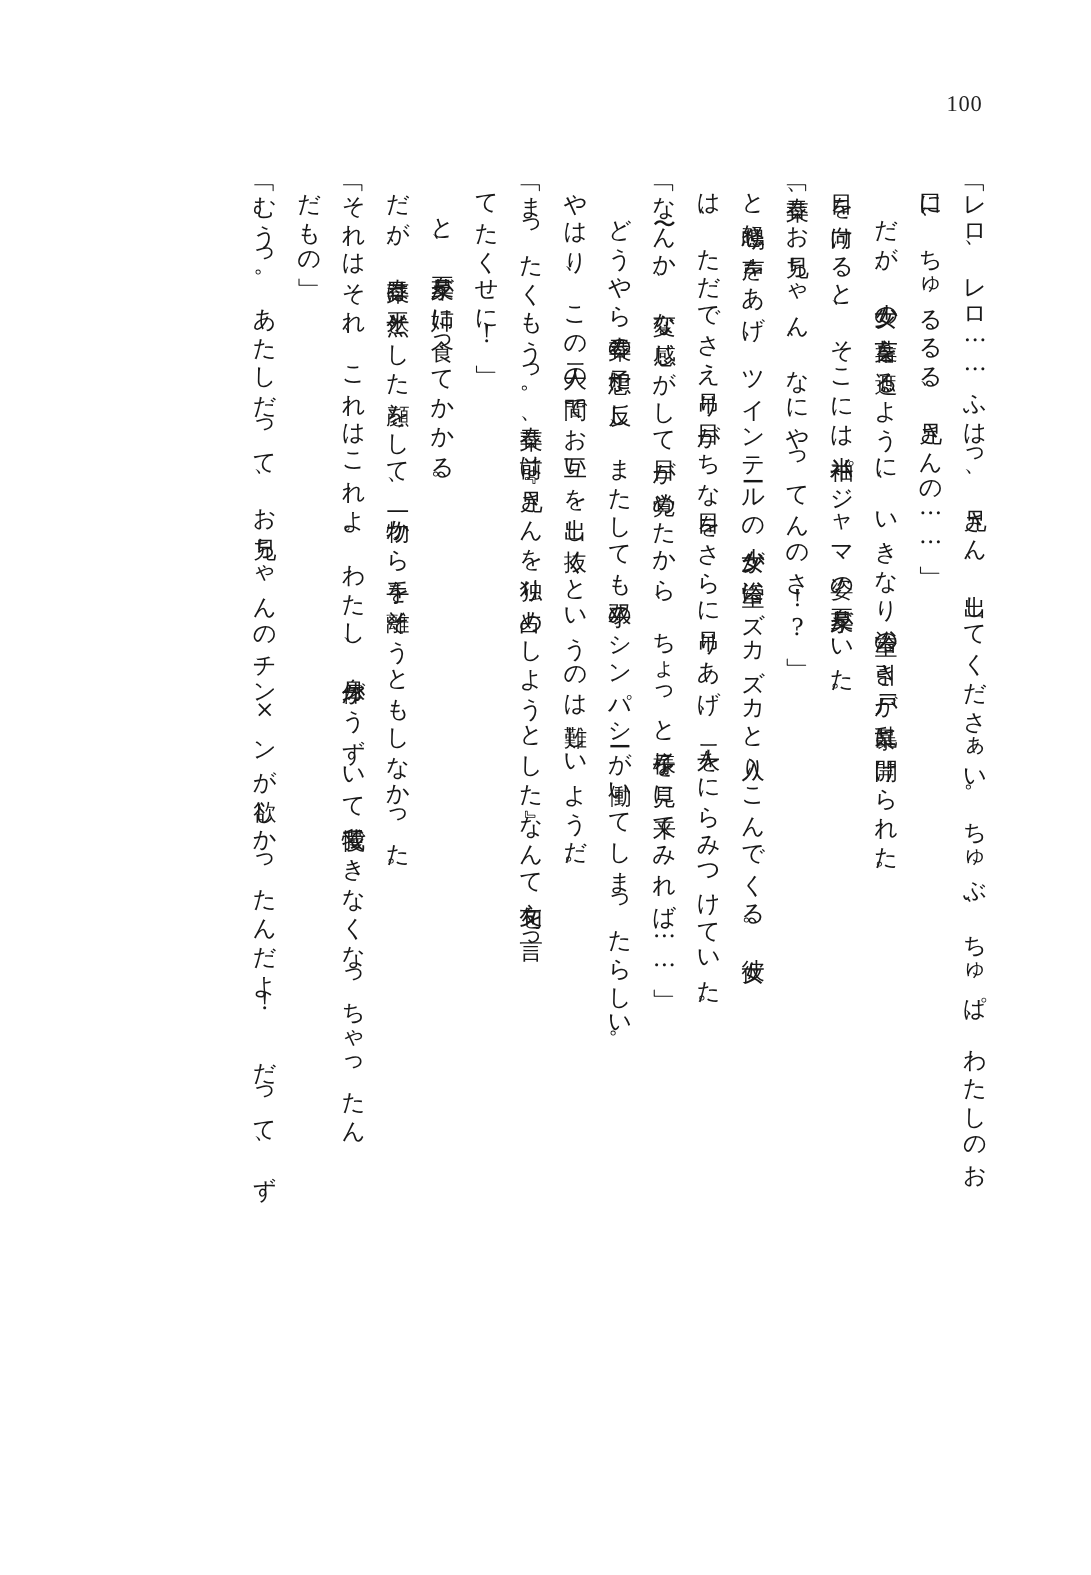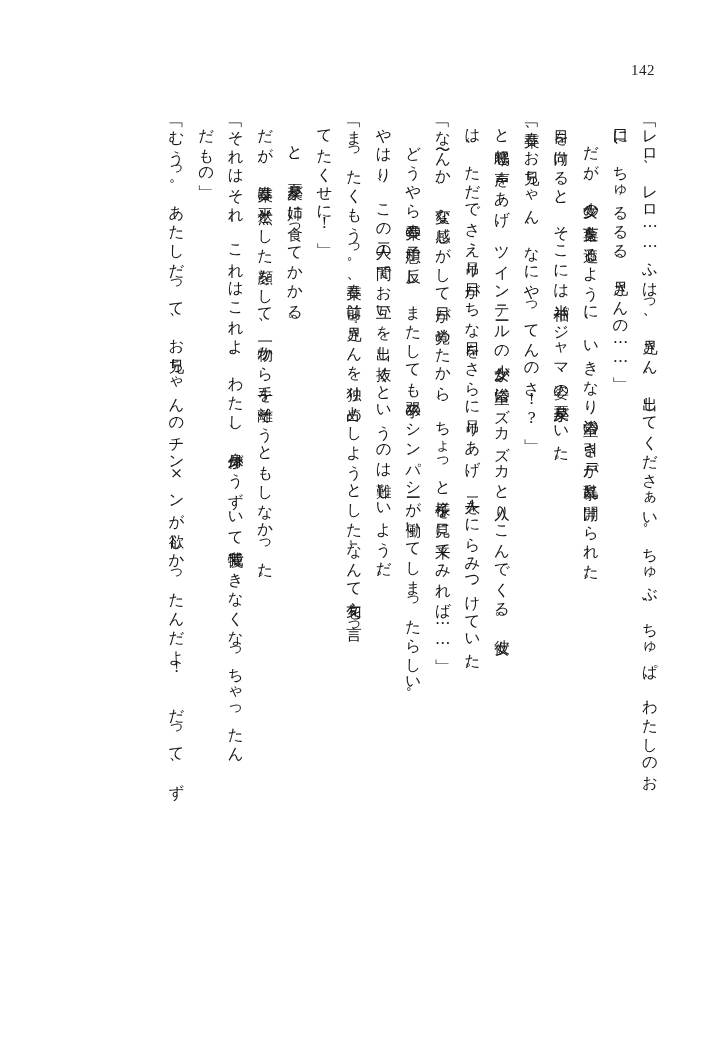--- a/index.html
+++ b/index.html
@@ -52,21 +52,21 @@
   }
   .line.indent {
     padding-top: 17px;
   }
 </style>
 </head>
 <body>
 
 <div class="page">
 
-  <div class="page-number">142</div>
+  <div class="page-number">100</div>
 
   <div class="text-body">
     <div class="line">「レロ、レロ……ふはっ、兄さん、出してくださぁい。ちゅぶ、ちゅぱ、わたしのお</div>
     <div class="line">口に、ちゅるるる、兄さんの……」</div>
     <div class="line indent">だが、少女の言葉を遮るように、いきなり浴室の引き戸が乱暴に開けられた。</div>
     <div class="line">目を向けると、そこには半袖パジャマ姿の夏菜がいた。</div>
     <div class="line">「春菜、お兄ちゃん、なにやってんのさ!?」</div>
     <div class="line">と怒鳴り声をあげ、ツインテールの少女が浴室にズカズカと入りこんでくる。彼女</div>
     <div class="line">は、ただでさえ吊り目がちな目をさらに吊りあげ、二人をにらみつけていた。</div>
     <div class="line">「な〜んか、変な感じがして目が覚めたから、ちょっと様子を見に来てみれば……」</div>

